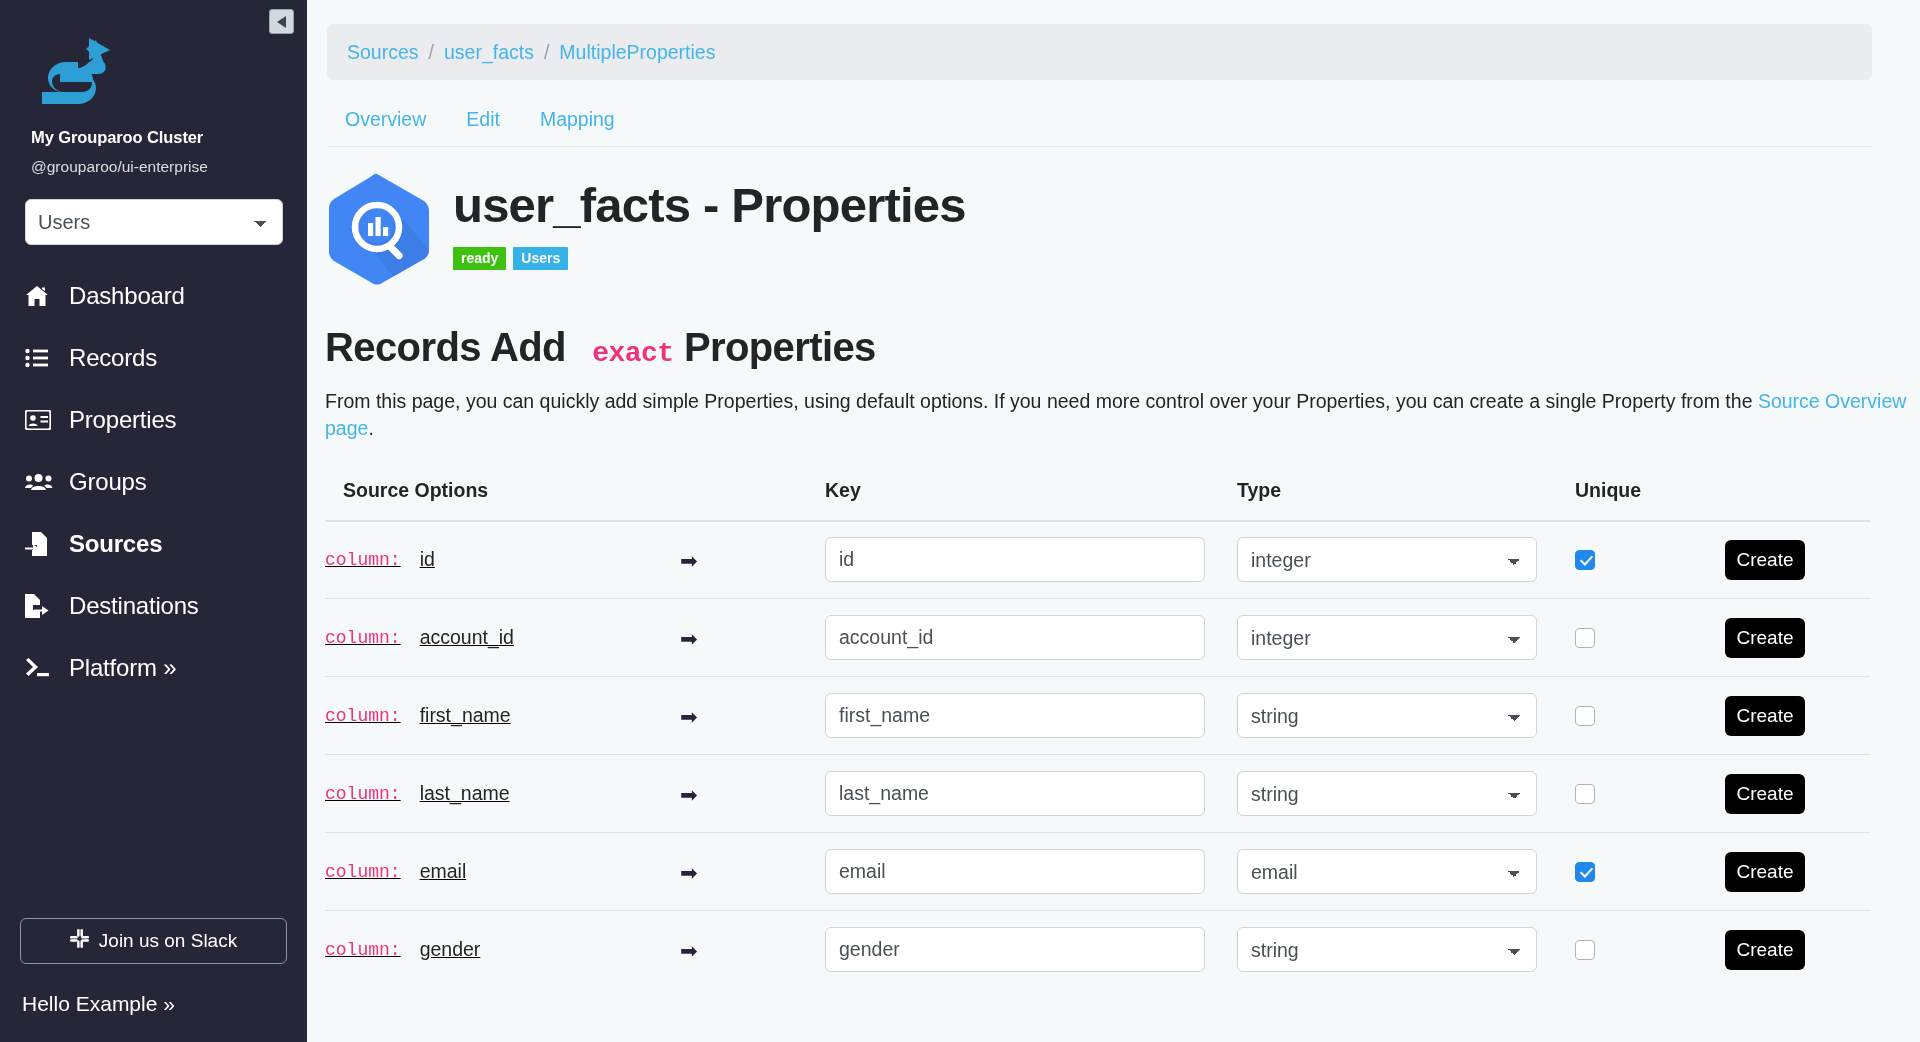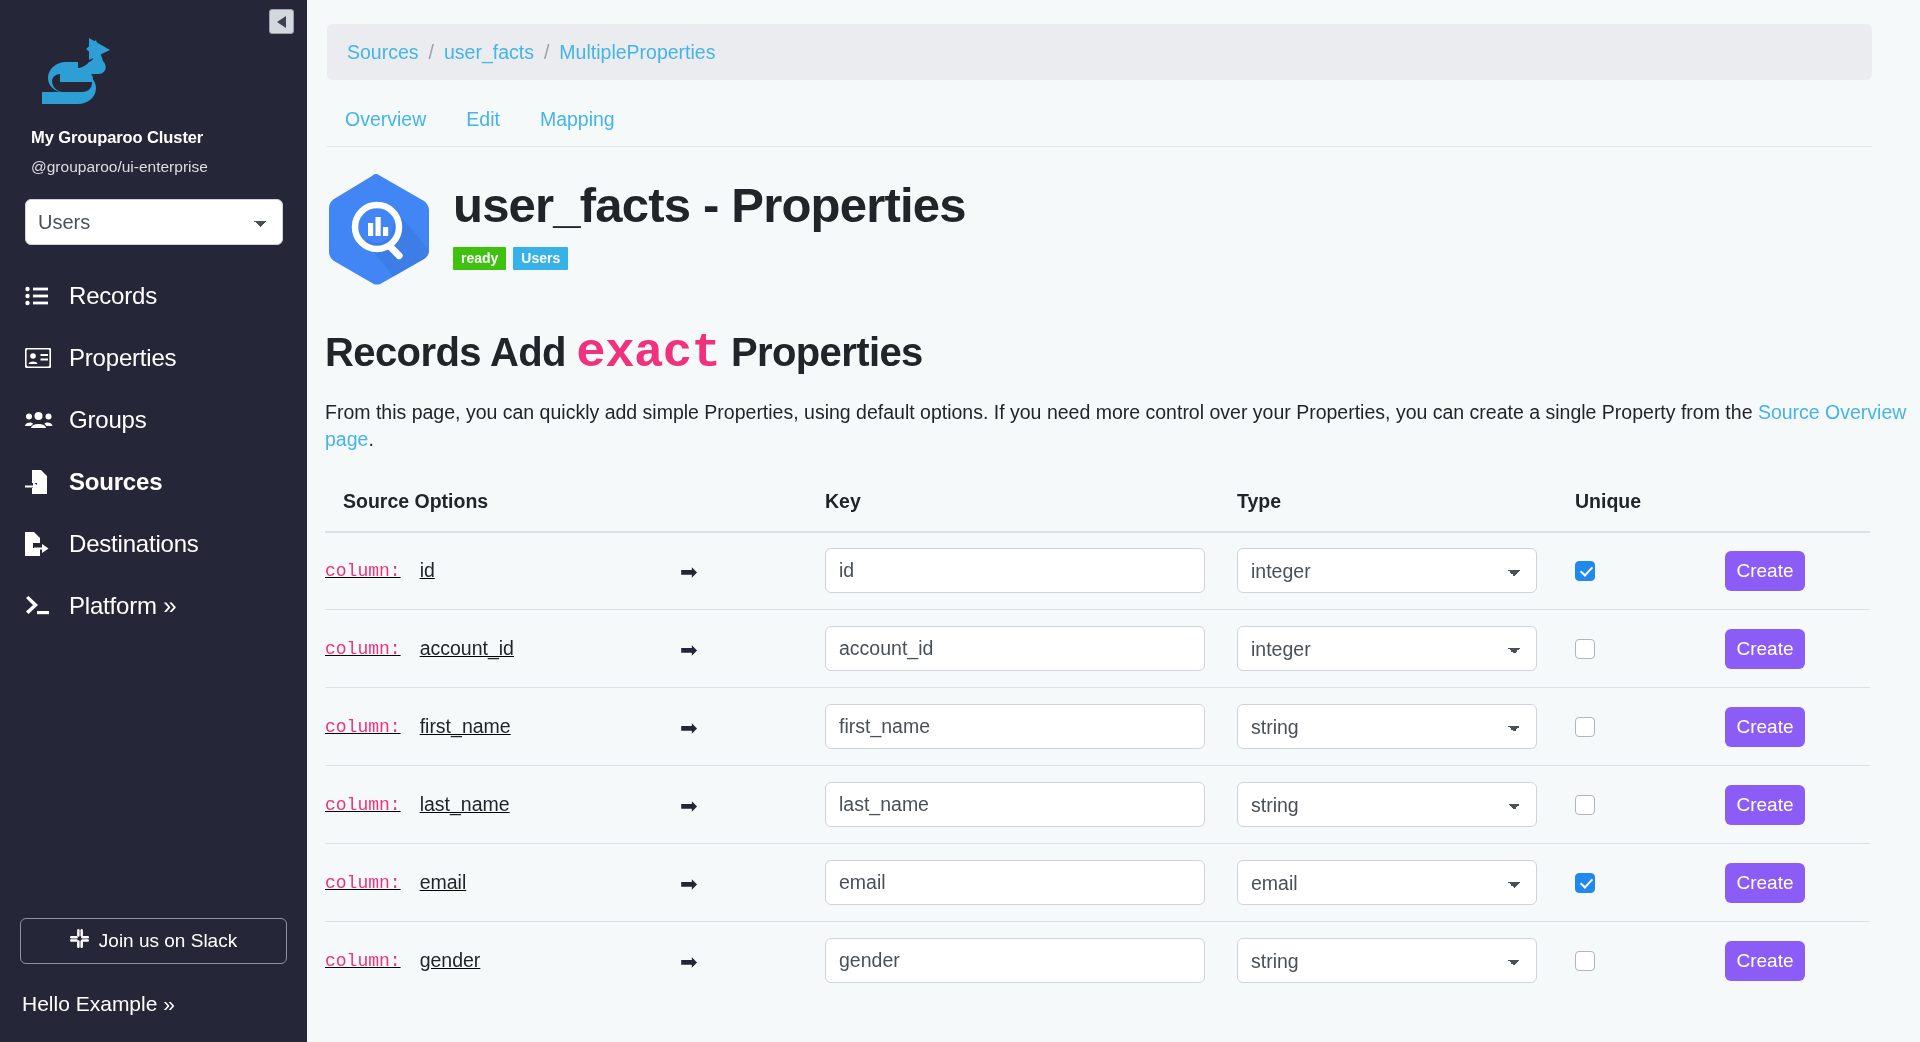--- a/index.html
+++ b/index.html
@@ -190,21 +190,22 @@
     margin: 36px 0 0 18px;
     font-size: 40px;
     font-weight: bold;
     color: #212529;
     letter-spacing: -0.6px;
   }
   .section-head .mono-accent {
     font-family: "Liberation Mono", monospace;
     color: #f0317c;
     font-weight: bold;
-    font-size: 49px;
+    font-size: 28px;
+    margin-left: 16px;
   }
   .section-desc {
     margin: 18px 0 0 18px;
     font-size: 19.5px;
     color: #212529;
     line-height: 1.4;
   }
   .section-desc a { color: #45b4e8; text-decoration: none; cursor: pointer; }
 
   
@@ -310,21 +311,21 @@
     content: "";
     position: absolute;
     left: 6.5px; top: 2.5px;
     width: 5px; height: 10px;
     border: solid #fff;
     border-width: 0 2.4px 2.4px 0;
     transform: rotate(43deg);
   }
   .create-btn {
     width: 80px; height: 40px;
-    background: #8b5cf6;
+    background: #000000;
     border: none;
     border-radius: 6px;
     color: #fff;
     font-size: 19px;
     font-family: "Liberation Sans", sans-serif;
     cursor: pointer;
   }
 </style>
 </head>
 <body>
@@ -351,20 +352,28 @@
     <div class="cluster-sub">@grouparoo/ui-enterprise</div>
 
     <div class="model-select-wrap">
       <select class="model-select">
         <option>Users</option>
       </select>
     </div>
 
     <nav class="nav">
 
+      <a class="nav-item" href="#">
+        <span class="nav-icon">
+          <svg width="24" height="22" viewBox="0 0 24 22">
+              <path d="M12 1 L23 10 L20.5 10 L20.5 21 L14.5 21 L14.5 14 L9.5 14 L9.5 21 L3.5 21 L3.5 10 L1 10 Z M17 2.5 L20 2.5 L20 6 L17 4 Z" fill="#fff"></path>
+            </svg>
+        </span>
+        <span class="nav-label">Dashboard</span>
+      </a>
 
       <a class="nav-item" href="#">
         <span class="nav-icon">
           <svg width="24" height="20" viewBox="0 0 24 20">
             <circle cx="2.5" cy="3" r="2.2" fill="#fff"></circle>
               <rect x="8" y="1.6" width="15" height="2.8" fill="#fff"></rect>
             <circle cx="2.5" cy="10" r="2.2" fill="#fff"></circle>
               <rect x="8" y="8.6" width="15" height="2.8" fill="#fff"></rect>
             <circle cx="2.5" cy="17" r="2.2" fill="#fff"></circle>
               <rect x="8" y="15.6" width="15" height="2.8" fill="#fff"></rect>

